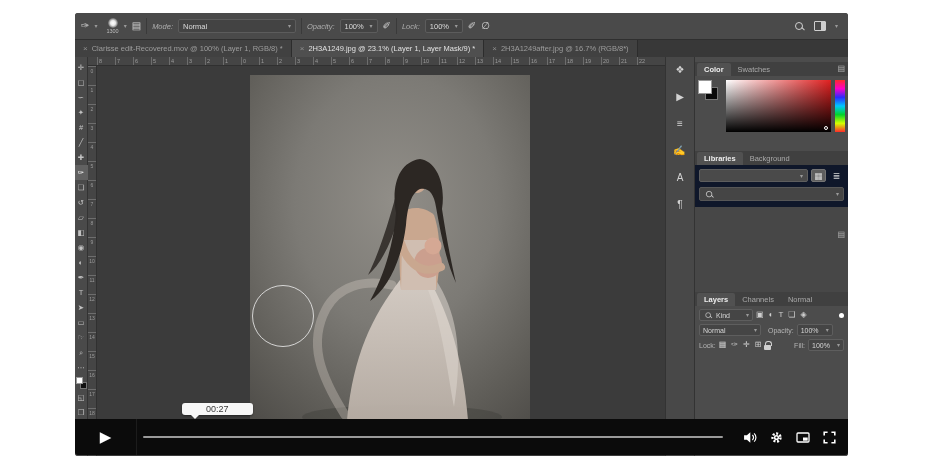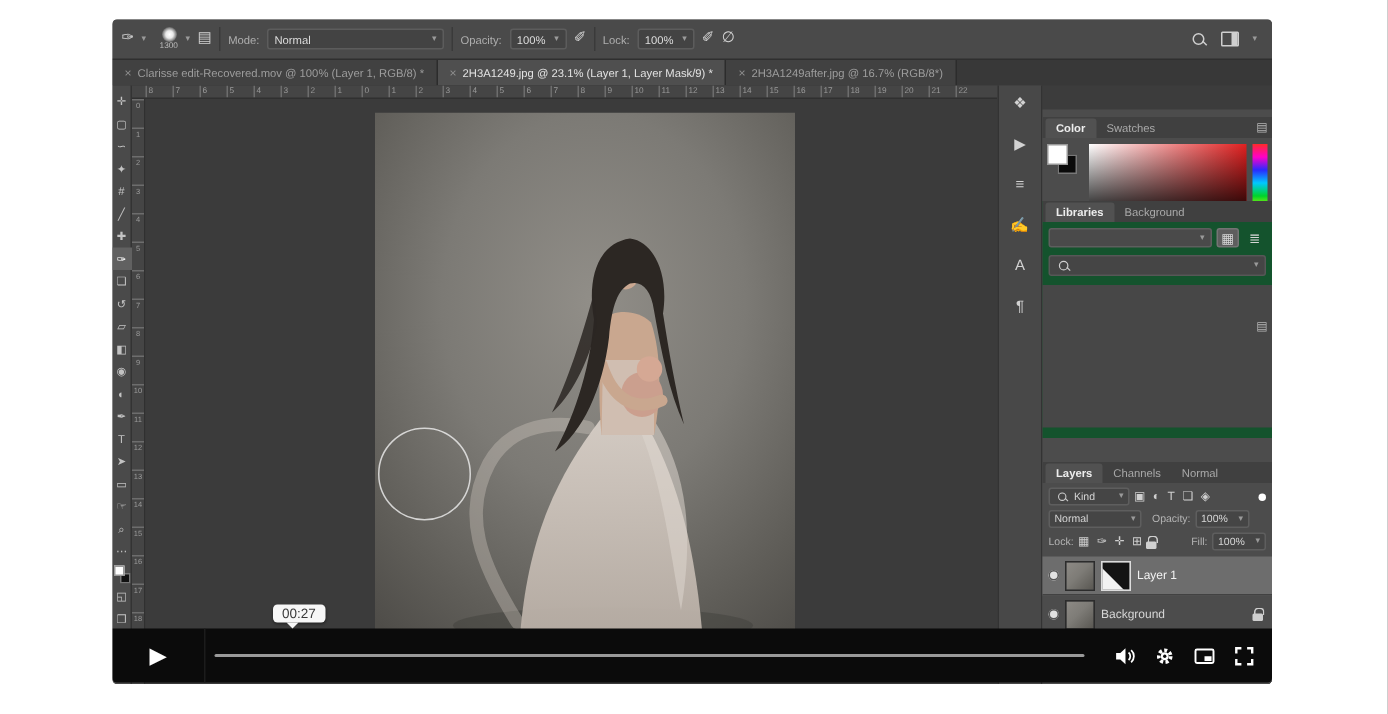--- a/index.html
+++ b/index.html
@@ -5,21 +5,21 @@
   html,body{margin:0;padding:0;background:#ffffff;width:925px;height:476px;font-family:"Liberation Sans",sans-serif;-webkit-font-smoothing:antialiased;}
   *{box-sizing:border-box;}
   #frame{position:absolute;left:75px;top:13px;width:773px;height:443px;background:#3c3c3c;border-radius:3px;overflow:hidden;}
   
   #optbar{position:absolute;left:0;top:0;width:100%;height:27px;background:#4a4a4a;border-bottom:1px solid #2f2f2f;display:flex;align-items:center;padding:0 6px;gap:5px;color:#c9c9c9;font-size:8px;}
   .obicon{color:#d2d2d2;font-size:10px;line-height:1;}
   .caret{color:#9a9a9a;font-size:6px;line-height:1;}
   .brushprev{display:flex;flex-direction:column;align-items:center;line-height:1;margin-left:4px;}
   .brushdot{width:10px;height:10px;border-radius:50%;background:radial-gradient(circle,#ffffff 0%,#e8e8e8 35%,rgba(160,160,160,.35) 70%,rgba(120,120,120,0) 100%);}
   .brushnum{font-size:5.5px;color:#bdbdbd;margin-top:1px;}
-  .oblabel{color:#aeaeae;font-size:7.5px;}
+  .oblabel{color:#aeaeae;font-size:7.5px;font-style:italic;}
   .selbox{display:flex;align-items:center;justify-content:space-between;background:#434343;border:1px solid #5c5c5c;border-radius:2px;height:14px;padding:0 4px;color:#dcdcdc;font-size:7.5px;}
   .selbox.wide{width:118px;}
   .selbox.small{width:38px;}
   .obsep{width:1px;height:16px;background:#3a3a3a;}
   #optright{margin-left:auto;display:flex;align-items:center;gap:9px;padding-right:4px;}
   .srch{width:11px;height:11px;position:relative;}
   .srch::before{content:'';position:absolute;left:1px;top:1px;width:6px;height:6px;border:1.3px solid #cfcfcf;border-radius:50%;}
   .srch::after{content:'';position:absolute;left:7px;top:7px;width:3.5px;height:1.4px;background:#cfcfcf;transform:rotate(45deg);}
   .wsicon{width:12px;height:10px;border:1.2px solid #cfcfcf;border-radius:1px;position:relative;}
   .wsicon::after{content:'';position:absolute;right:0;top:0;width:4px;height:100%;background:#cfcfcf;}
@@ -41,35 +41,35 @@
   #vruler{position:absolute;left:13px;top:53px;width:9px;bottom:0;background:#454545;border-right:1px solid #303030;display:flex;flex-direction:column;overflow:hidden;}
   .vcell{flex:0 0 19px;border-top:1px solid rgba(255,255,255,.22);color:#9b9b9b;font-size:5px;padding-top:1px;text-align:center;}
   
   #canvas{position:absolute;left:22px;top:53px;width:568px;bottom:0;background:#3b3b3b;overflow:hidden;}
   #photo{position:absolute;left:153px;top:9px;width:280px;height:350px;}
   #brushcircle{position:absolute;left:155px;top:219px;width:62px;height:62px;border:1px solid rgba(240,240,240,.8);border-radius:50%;}
   
   #strip{position:absolute;left:590px;top:44px;width:30px;bottom:0;background:#484848;border-left:1px solid #333;border-right:1px solid #333;display:flex;flex-direction:column;align-items:center;padding-top:8px;gap:17px;}
   .stripicon{color:#d2d2d2;font-size:10px;line-height:1;}
   
-  #rightcol{position:absolute;left:620px;top:44px;right:0;bottom:0;background:#4c4c4c;margin-top:16px;}
+  #rightcol{position:absolute;left:620px;top:44px;right:0;bottom:0;background:#4c4c4c;}
   .panel{position:absolute;left:0;width:100%;}
   .phdr{height:14px;background:#404040;display:flex;align-items:flex-end;padding-left:2px;position:relative;}
   .ptab{padding:2px 7px;font-size:7.5px;color:#a9a9a9;background:transparent;border-radius:2px 2px 0 0;}
   .ptab.active{background:#515151;color:#ededed;font-weight:bold;}
   .pmenu{position:absolute;right:3px;top:3px;color:#b5b5b5;font-size:8px;}
   #colorpanel{top:5px;height:72px;background:#4c4c4c;}
   .colorbody{display:flex;padding:4px 3px 0 3px;gap:4px;}
   .cswatch{position:relative;width:24px;height:24px;flex:0 0 24px;}
   .cswatch .b{position:absolute;left:7px;top:7px;width:13px;height:13px;background:#0a0a0a;border:1px solid #777;}
   .cswatch .f{position:absolute;left:0;top:0;width:14px;height:14px;background:#ffffff;border:1px solid #999;}
   .cfield{position:relative;height:52px;flex:1;background:linear-gradient(to top,#000,rgba(0,0,0,0)),linear-gradient(to right,#ffffff,#e02020);}
   .cfield .dot{position:absolute;right:3px;bottom:2px;width:4px;height:4px;border:1px solid #fff;border-radius:50%;}
   .chue{width:10px;height:52px;flex:0 0 10px;background:linear-gradient(to bottom,#ff2a2a,#ff00c8,#2a2aff,#00c8ff,#00d42a,#d4ff00,#ff2a2a);}
-  #libpanel{top:61px;height:158px;background:#14532d;}
+  #libpanel{top:94px;height:158px;background:#0f172a;}
   .librow1{display:flex;align-items:center;gap:3px;padding:4px 4px 0 4px;}
   .librow1 .selbox{flex:1;height:13px;background:#4a4a4a;border-color:#5e5e5e;}
   .viewbtn{width:15px;height:13px;display:flex;align-items:center;justify-content:center;color:#d6d6d6;font-size:9px;border-radius:2px;}
   .viewbtn.on{background:#5e5e5e;border:1px solid #747474;}
   .libsearch{margin:5px 4px 0 4px;height:14px;background:#454545;border:1px solid #575757;border-radius:2px;display:flex;align-items:center;padding:0 4px;gap:3px;color:#8f8f8f;font-size:7px;}
   .libsearch .cv{margin-left:auto;}
   .libempty{margin-top:6px;height:95px;background:#474747;}
   #layerspanel{top:235px;bottom:0;background:#4c4c4c;}
   .lrowctl{display:flex;align-items:center;gap:3px;padding:3px 4px 0 4px;color:#b4b4b4;font-size:7px;}
   .kindbox{display:flex;align-items:center;gap:2px;background:#454545;border:1px solid #5e5e5e;border-radius:2px;height:12px;padding:0 3px;width:54px;color:#d6d6d6;}
@@ -85,21 +85,21 @@
   .lmask{width:20px;height:20px;background:linear-gradient(to top right,#f2f2f2 38%,#141414 40%);border:1px solid #dcdcdc;}
   .lname{white-space:nowrap;}
   .lrow .lockshape{margin-left:auto;}
   
   #playerbar{position:absolute;left:0;bottom:1px;width:100%;height:36px;background:#0b0b0b;border-radius:0 0 3px 3px;display:flex;align-items:center;}
   #playbtn{width:62px;height:100%;background:transparent;border:none;border-right:1px solid #1c1c1c;color:#fff;font-size:15px;display:flex;align-items:center;justify-content:center;cursor:pointer;}
   #timeline{position:relative;flex:1;height:100%;}
   #progressline{position:absolute;left:6px;right:14px;top:17px;height:2px;background:#9a9a9a;border-radius:1px;}
   #picons{display:flex;align-items:center;gap:13px;padding:0 12px 0 6px;}
   #picons svg{display:block;}
-  #timetip{position:absolute;left:45px;top:-16px;background:#f7f7f7;color:#3a3a3a;font-size:9px;padding:1px 6px;border-radius:3px;box-shadow:0 1px 2px rgba(0,0,0,.4);}
+  #timetip{position:absolute;left:45px;top:-16px;background:#f7f7f7;color:#3a3a3a;font-size:9px;padding:1px 24px;border-radius:3px;box-shadow:0 1px 2px rgba(0,0,0,.4);}
   #timetip::after{content:'';position:absolute;left:9px;bottom:-4px;border:4px solid transparent;border-top-color:#f7f7f7;border-bottom:none;}
 </style>
 </head>
 <body>
 
 <div id="frame">
 
   <div id="optbar">
     <span class="obicon">✑</span>
       <span class="caret">▾</span>
@@ -471,38 +471,20 @@
             <span class="fico">⊞</span>
           </span>
         <span class="lockshape"></span>
         <span style="margin-left:auto;">Fill:</span>
         <div class="kindbox" style="width:36px;">
           <span>100%</span>
           <span class="caret" style="margin-left:auto;">▾</span>
         </div>
       </div>
 
-      <div id="layerrows">
-
-          <div class="lrow sel">
-            <span class="eye"></span>
-            <span class="lthumb"></span>
-            <span class="lmask"></span>
-            <span class="lname">Layer 1</span>
-
-          </div>
-
-          <div class="lrow">
-            <span class="eye"></span>
-            <span class="lthumb"></span>
-
-            <span class="lname">Background</span>
-            <span class="lockshape"></span>
-          </div>
-        </div>
     </div>
   </div>
 
   <div id="playerbar">
     <button id="playbtn">▶</button>
     <div id="timeline">
       <div id="timetip">00:27</div>
       <div id="progressline"></div>
     </div>
     <div id="picons">

